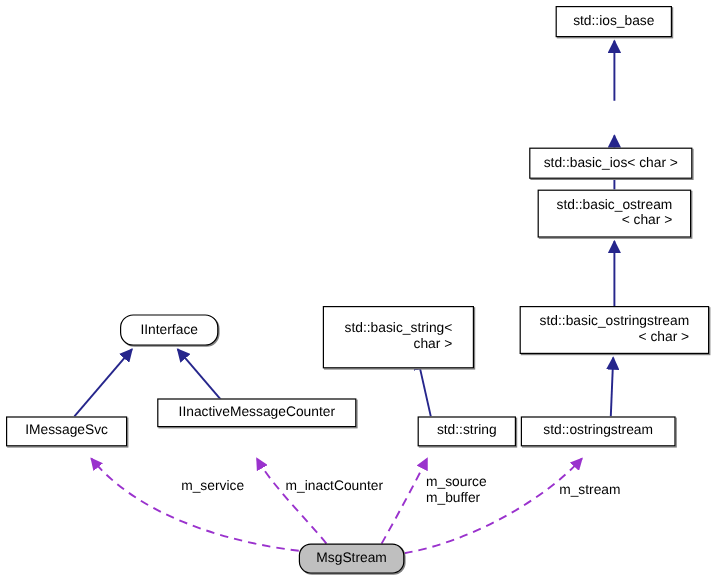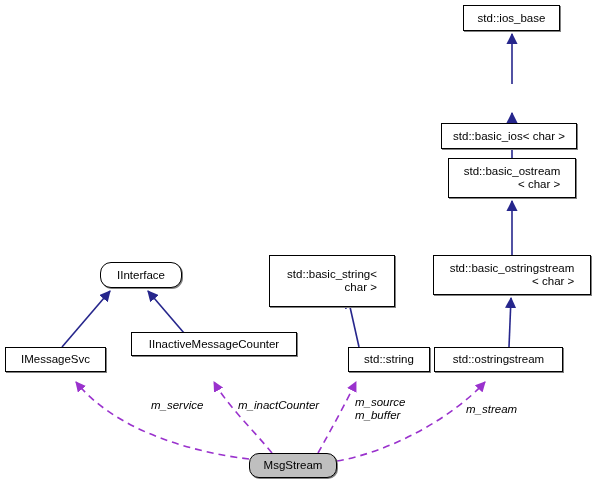--- a/index.html
+++ b/index.html
@@ -48,21 +48,20 @@
     display: block;
     white-space: pre;
   }
   .edge-label {
     position: absolute;
     font-size: 11.5px;
     line-height: 13px;
     color: #000000;
     white-space: pre;
     text-align: left;
-    font-style: italic;
   }
 </style>
 </head>
 <body>
 
 <div id="diagram-root">
 
   <svg id="edge-layer" viewBox="0 0 603 483" width="603" height="483" xmlns="http://www.w3.org/2000/svg">
     <defs>
       <marker id="arrow-inherit" viewBox="0 0 10 10" refX="9" refY="5" markerWidth="7" markerHeight="7" orient="auto-start-reverse">

